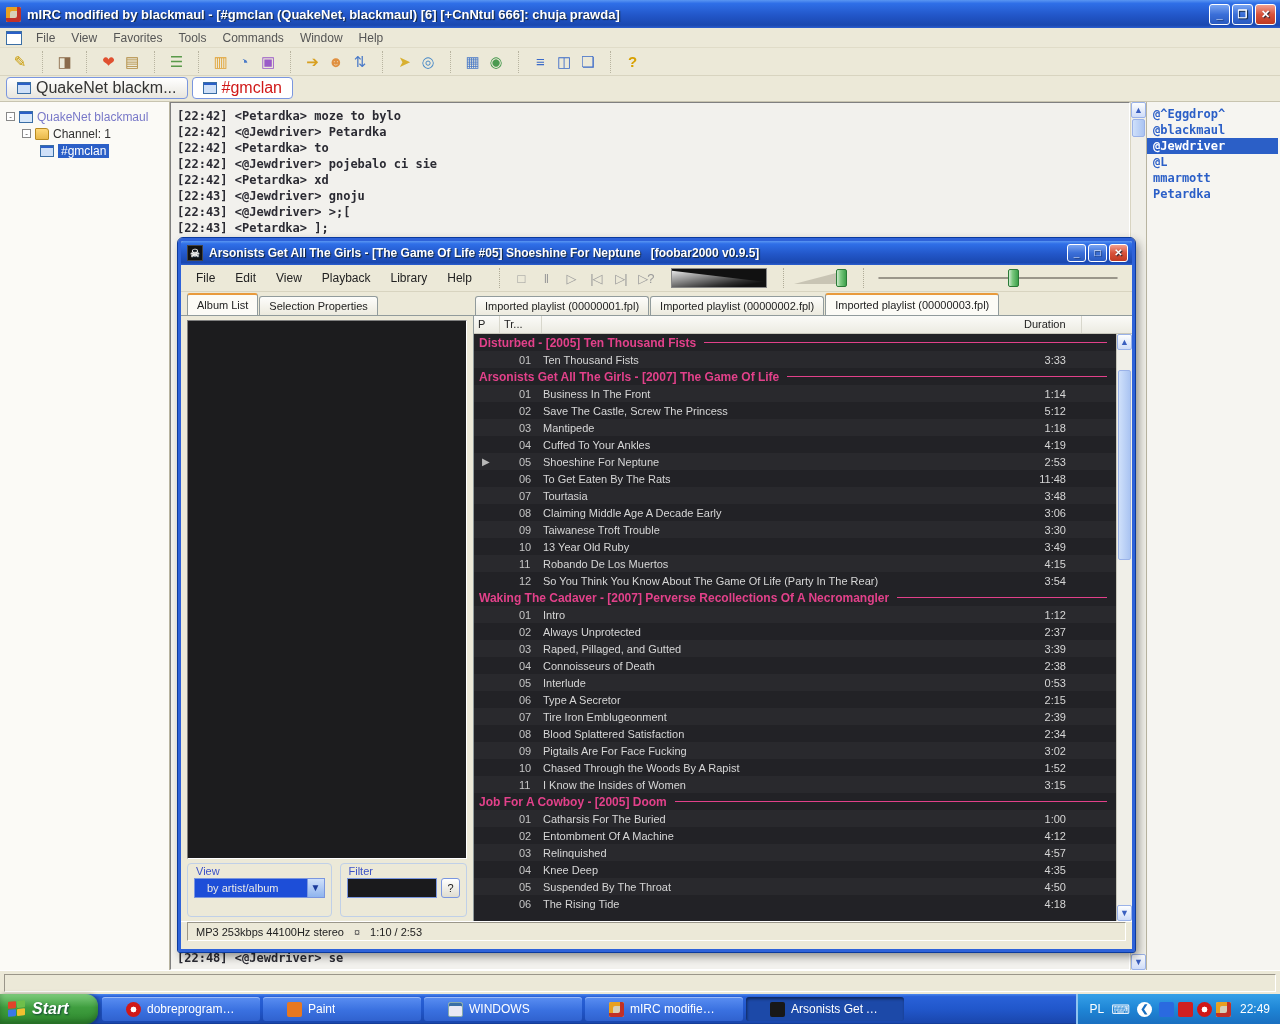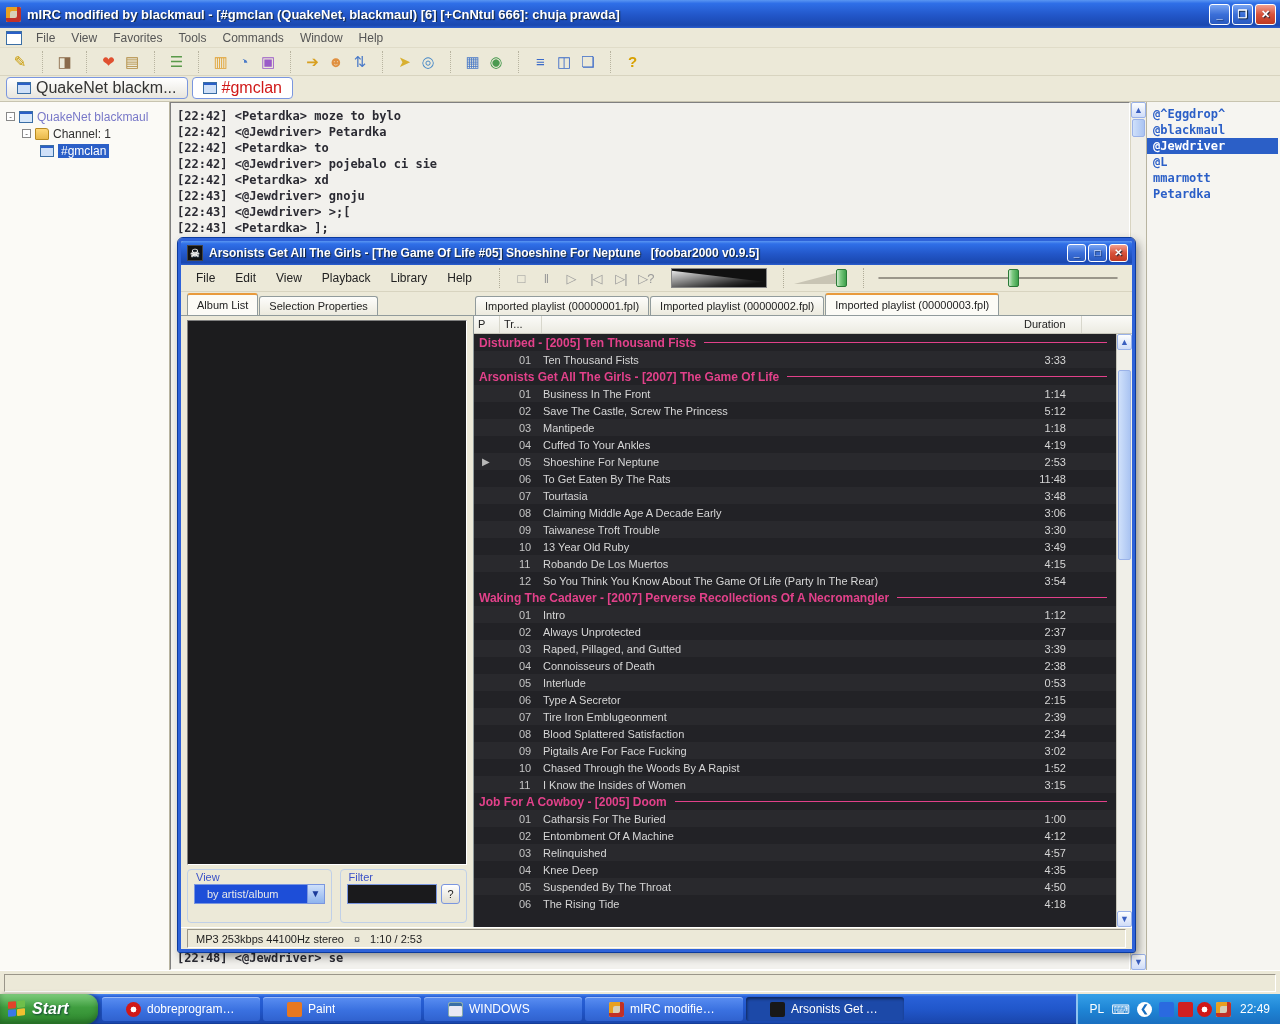--- a/index.html
+++ b/index.html
@@ -146,21 +146,21 @@
   .track .arrow{visibility:hidden;}
   .track.playing{background:linear-gradient(180deg,#56565e,#3f3f46);}
   .track.playing .arrow{visibility:visible;}
   .track .num{width:18px;flex:0 0 18px;color:#c4c4c4;}
   .track .t-title{flex:1;overflow:hidden;text-overflow:ellipsis;padding-left:6px;}
   .track .t-dur{width:62px;flex:0 0 62px;text-align:right;}
   .track .t-sp{width:50px;flex:0 0 50px;}
   .pl-scroll{position:absolute;right:0;top:18px;bottom:0;width:16px;background:#f0efe8;border-left:1px solid #c8c7bc;
     display:flex;flex-direction:column;justify-content:space-between;align-items:center;}
   .pl-sb-thumb{position:absolute;right:1px;top:36px;height:190px;width:13px;}
-  .fb-status{height:22px;background:var(--xp-face);border-top:1px solid #fff;display:flex;align-items:center;padding:0 6px;gap:10px;font-size:11px;color:#222;}
+  .fb-status{height:28px;background:var(--xp-face);border-top:1px solid #fff;display:flex;align-items:flex-start;padding:0 6px;gap:10px;font-size:11px;color:#222;}
   .fb-status .pane{border:1px solid;border-color:#9a968a #fff #fff #9a968a;padding:2px 8px;display:flex;gap:10px;align-items:center;flex:1;height:19px;}
   .status-sep{color:#555;}
 
   
   .taskbar{position:absolute;left:0;bottom:0;width:1280px;height:30px;display:flex;align-items:stretch;
     background:linear-gradient(180deg,#4a86ee 0%,#2961d8 9%,#2157cb 50%,#1a47ae 95%,#13398f 100%);}
   .start-btn{width:98px;display:flex;align-items:center;gap:6px;padding:0 12px 0 8px;color:#fff;font-weight:bold;font-style:italic;font-size:16px;
     background:linear-gradient(180deg,#7fce7f 0%,#3f9e3f 45%,#2f8a2f 95%);border-radius:0 12px 12px 0;
     text-shadow:1px 1px 2px #143; box-shadow:inset 0 -3px 6px rgba(0,0,0,.25), 2px 0 4px rgba(0,0,0,.35);}
   .win-flag{width:18px;height:16px;display:grid;grid-template-columns:8px 8px;grid-template-rows:7px 7px;gap:1px;transform:skewY(-6deg);}

